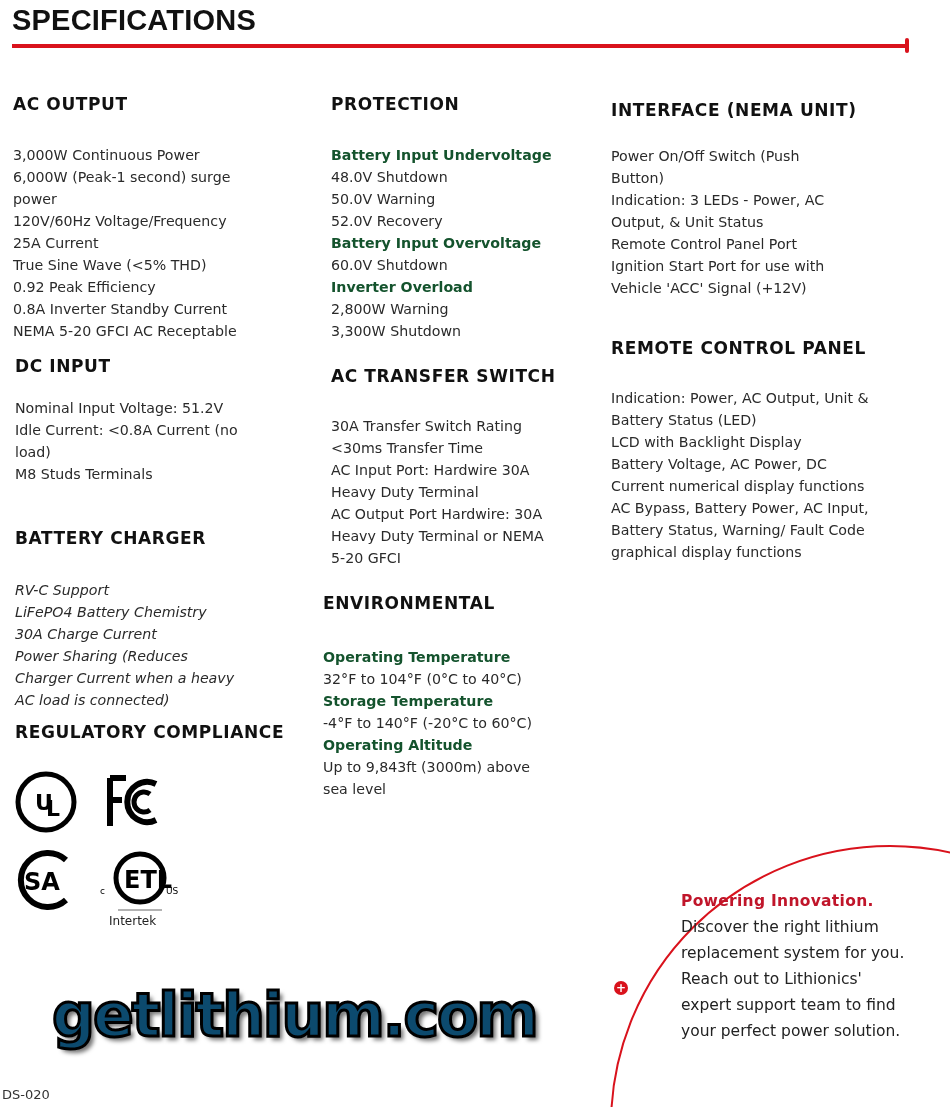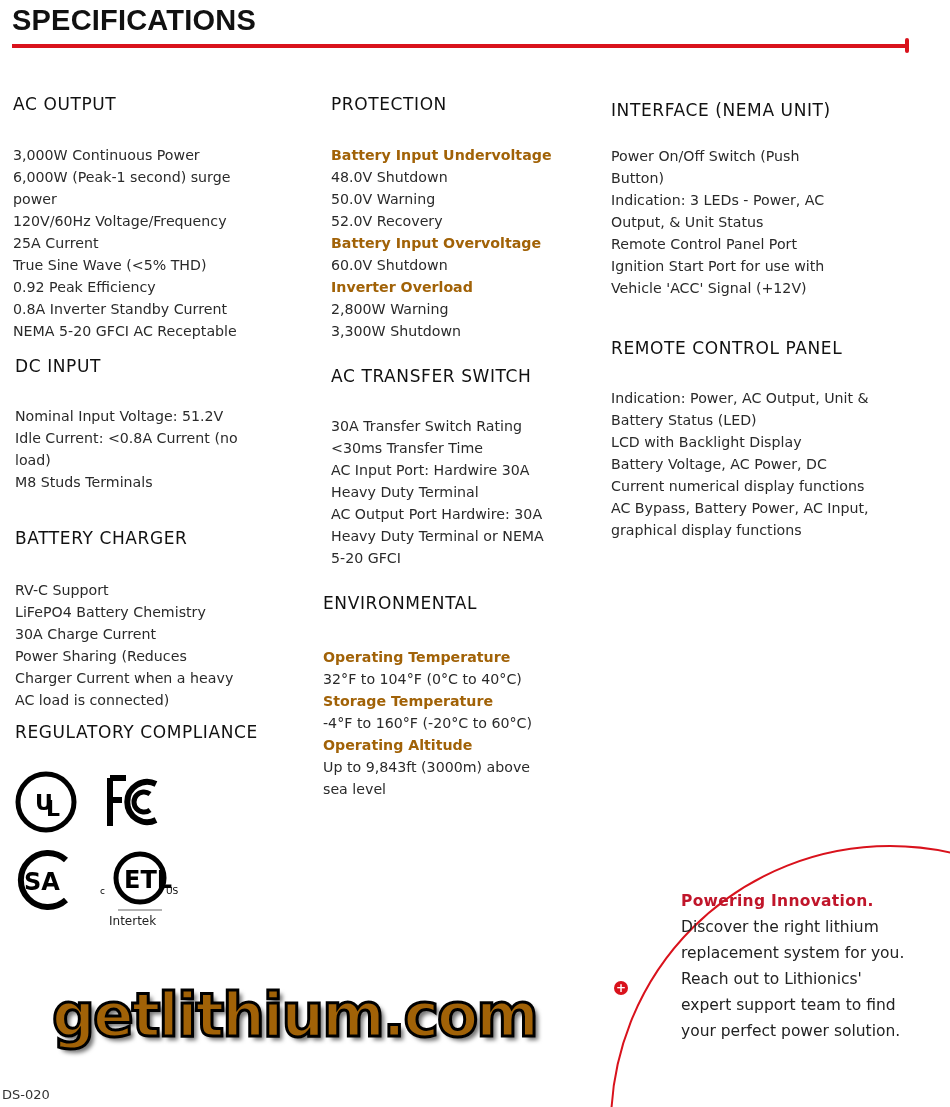--- a/index.html
+++ b/index.html
@@ -3,36 +3,36 @@
   <meta charset="utf-8">
   <style>
     html, body { margin: 0; padding: 0; background: #ffffff; }
     body { width: 950px; height: 1107px; position: relative; overflow: hidden;
            font-family: "DejaVu Sans", sans-serif; color: #222; }
     .title { position: absolute; left: 12px; top: 4px; font-family: "Liberation Sans", sans-serif;
              font-weight: bold; font-size: 29px; letter-spacing: 0.2px; color: #111; }
     .rule { position: absolute; left: 12px; top: 44px; width: 896px; height: 4px; background: #d9121c; }
     .rule-cap { position: absolute; left: 905px; top: 38px; width: 4px; height: 15px; background: #d9121c; border-radius: 2px; }
     .section { position: absolute; }
-    .sec-h { font-family: "DejaVu Sans", sans-serif; font-weight: normal; font-size: 17px; letter-spacing: 0.6px;
+    .sec-h { font-family: "DejaVu Sans", sans-serif; font-weight: bold; font-size: 17px; letter-spacing: 0.6px;
              color: #111; margin: 0; line-height: 22px; }
     .sec-body { margin-top: 26px; }
     .line { font-size: 14.2px; line-height: 22px; color: #2a2a2a; white-space: nowrap; }
-    .line.sub { font-weight: bold; color: #a16207; }
+    .line.sub { font-weight: bold; color: #14532d; }
     .logos { position: absolute; left: 14px; top: 770px; width: 180px; height: 165px; }
     .logo { position: absolute; }
     .circle-deco { position: absolute; left: 610px; top: 845px; width: 560px; height: 560px;
                    border: 2px solid #d9121c; border-radius: 50%; box-sizing: border-box; }
     .plus-dot { position: absolute; left: 614px; top: 981px; width: 14px; height: 14px; border-radius: 50%;
                 background: #d9121c; color: #fff; font-size: 12px; line-height: 14px; text-align: center; font-weight: bold; }
     .promo { position: absolute; left: 681px; top: 888px; width: 270px; }
     .promo-h { color: #c0152a; font-weight: bold; font-size: 15.5px; line-height: 26px; letter-spacing: 0.3px; white-space: nowrap; }
     .promo-t { font-size: 15.5px; line-height: 26px; color: #222; white-space: nowrap; }
     .brand { position: absolute; left: 52px; top: 980px; font-family: "DejaVu Sans", sans-serif; font-weight: bold;
-             font-size: 60px; color: #a16207; letter-spacing: -2px;
+             font-size: 60px; color: #0c4a6e; letter-spacing: -2px;
              -webkit-text-stroke: 3px #000;
              text-shadow: 4px 4px 4px rgba(0,0,0,0.55); }
     .docid { position: absolute; left: 2px; top: 1087px; font-size: 13px; color: #333; }
   </style>
 </head>
 <body>
 
 <div class="title">SPECIFICATIONS</div>
 <div class="rule"></div>
 <div class="rule-cap"></div>
@@ -47,31 +47,31 @@
     <div class="line">25A Current</div>
     <div class="line">True Sine Wave (&lt;5% THD)</div>
     <div class="line">0.92 Peak Efficiency</div>
     <div class="line">0.8A Inverter Standby Current</div>
     <div class="line">NEMA 5-20 GFCI AC Receptable</div>
   </div>
 </div>
 
 <div class="section" style="left:15px; top:355px;">
   <h2 class="sec-h">DC INPUT</h2>
-  <div class="sec-body" style="margin-top:28px;">
+  <div class="sec-body" style="margin-top:20px;">
     <div class="line">Nominal Input Voltage: 51.2V</div>
     <div class="line">Idle Current: &lt;0.8A Current (no</div>
     <div class="line">load)</div>
     <div class="line">M8 Studs Terminals</div>
   </div>
 </div>
 
 <div class="section" style="left:15px; top:527px;">
   <h2 class="sec-h">BATTERY CHARGER</h2>
-  <div class="sec-body" style="margin-top:30px;">
+  <div class="sec-body" style="margin-top:30px;font-style:italic;">
     <div class="line">RV-C Support</div>
     <div class="line">LiFePO4 Battery Chemistry</div>
     <div class="line">30A Charge Current</div>
     <div class="line">Power Sharing (Reduces</div>
     <div class="line">Charger Current when a heavy</div>
     <div class="line">AC load is connected)</div>
   </div>
 </div>
 
 <div class="section" style="left:15px; top:721px;">
@@ -134,21 +134,21 @@
     <div class="line">5-20 GFCI</div>
   </div>
 </div>
 
 <div class="section" style="left:323px; top:592px;">
   <h2 class="sec-h">ENVIRONMENTAL</h2>
   <div class="sec-body" style="margin-top:32px;">
     <div class="line sub">Operating Temperature</div>
     <div class="line">32°F to 104°F (0°C to 40°C)</div>
     <div class="line sub">Storage Temperature</div>
-    <div class="line">-4°F to 160°F (-20°C to 60°C)</div>
+    <div class="line">-4°F to 140°F (-20°C to 60°C)</div>
     <div class="line sub">Operating Altitude</div>
     <div class="line">Up to 9,843ft (3000m) above</div>
     <div class="line">sea level</div>
   </div>
 </div>
 
 <div class="section" style="left:611px; top:99px;">
   <h2 class="sec-h">INTERFACE (NEMA UNIT)</h2>
   <div class="sec-body" style="margin-top:24px;">
     <div class="line">Power On/Off Switch (Push</div>
@@ -163,20 +163,21 @@
 
 <div class="section" style="left:611px; top:337px;">
   <h2 class="sec-h">REMOTE CONTROL PANEL</h2>
   <div class="sec-body" style="margin-top:28px;">
     <div class="line">Indication: Power, AC Output, Unit &amp;</div>
     <div class="line">Battery Status (LED)</div>
     <div class="line">LCD with Backlight Display</div>
     <div class="line">Battery Voltage, AC Power, DC</div>
     <div class="line">Current numerical display functions</div>
     <div class="line">AC Bypass, Battery Power, AC Input,</div>
+    <div class="line">Battery Status, Warning/ Fault Code</div>
     <div class="line">graphical display functions</div>
   </div>
 </div>
 
 <div class="circle-deco"></div>
 <div class="plus-dot">+</div>
 <div class="promo">
   <div class="promo-h">Powering Innovation.</div>
   <div class="promo-t">Discover the right lithium</div>
   <div class="promo-t">replacement system for you.</div>

